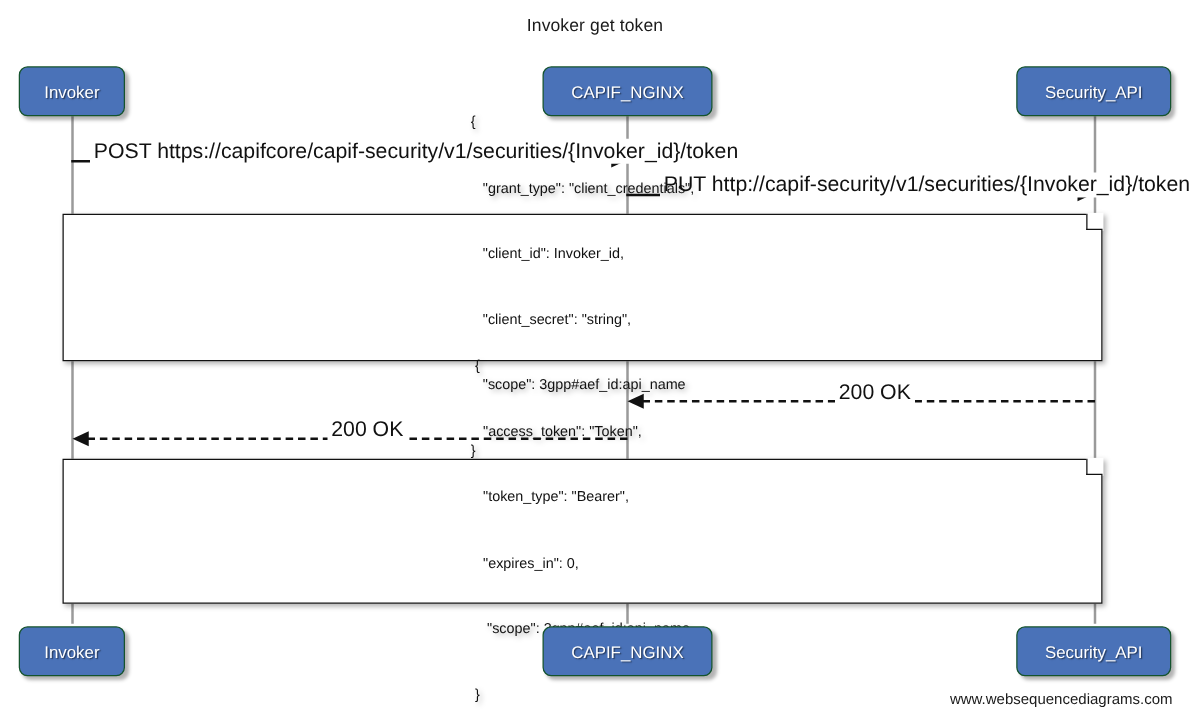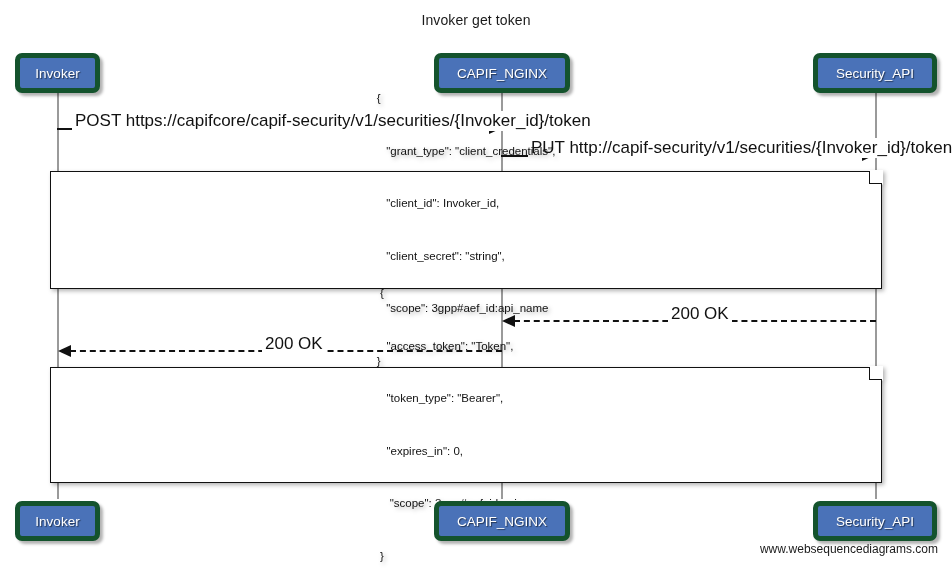--- a/index.html
+++ b/index.html
@@ -33,21 +33,21 @@
     position: absolute;
     width: 2px;
     background: #9a9a9a;
   }
   
   .participant {
     position: absolute;
     height: 40px;
     border-radius: 7px;
     background: #4a72b8;
-    border: 5px solid #14532d;
+    border: 1px solid #14532d;
     box-shadow: 3px 3px 3px rgba(0,0,0,0.30);
     display: flex;
     align-items: center;
     justify-content: center;
     box-sizing: border-box;
   }
   .participant span {
     color: #ffffff;
     font-size: 13.5px;
     font-family: "Liberation Sans", sans-serif;
@@ -133,21 +133,21 @@
     font-family: "Liberation Sans", sans-serif;
     white-space: pre;
   }
   .note-lines div {
     white-space: pre;
   }
   
   .watermark {
     position: absolute;
     right: 14px;
-    bottom: 20px;
+    bottom: 10px;
     font-size: 12px;
     color: #1a1a1a;
     font-family: "Liberation Sans", sans-serif;
   }
 </style>
 </head>
 <body>
 
 <div id="canvas">
 

